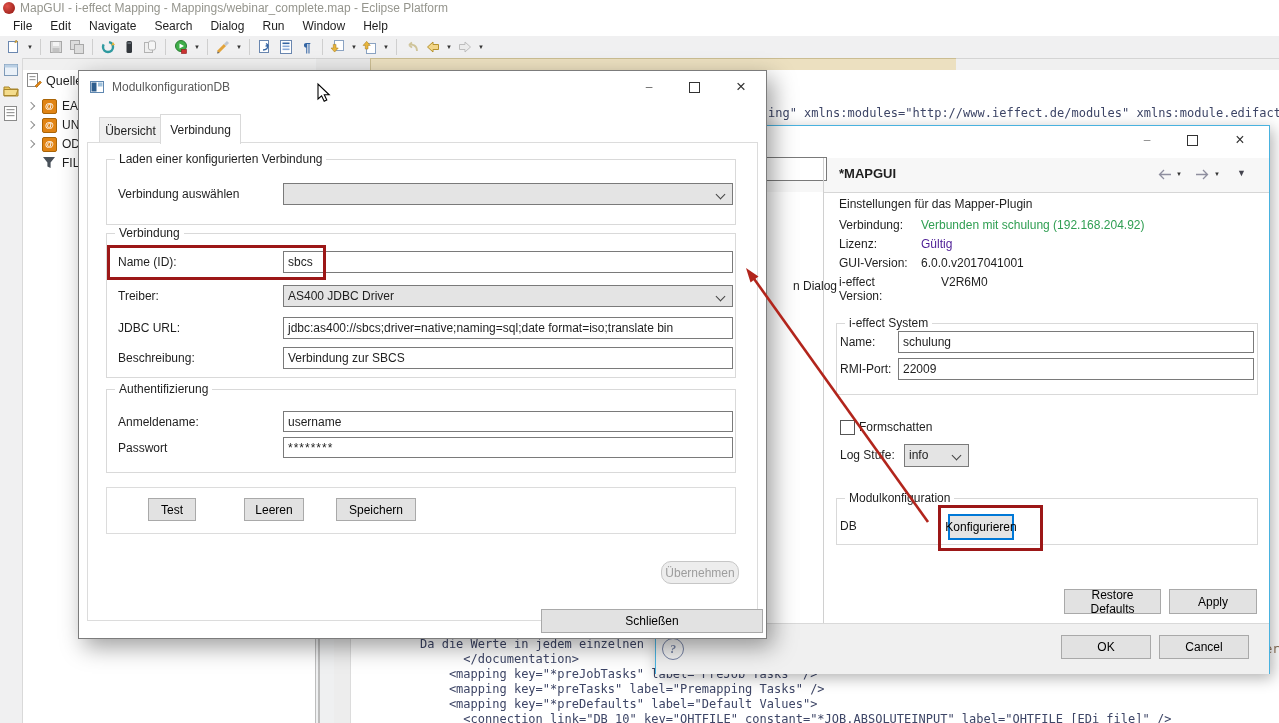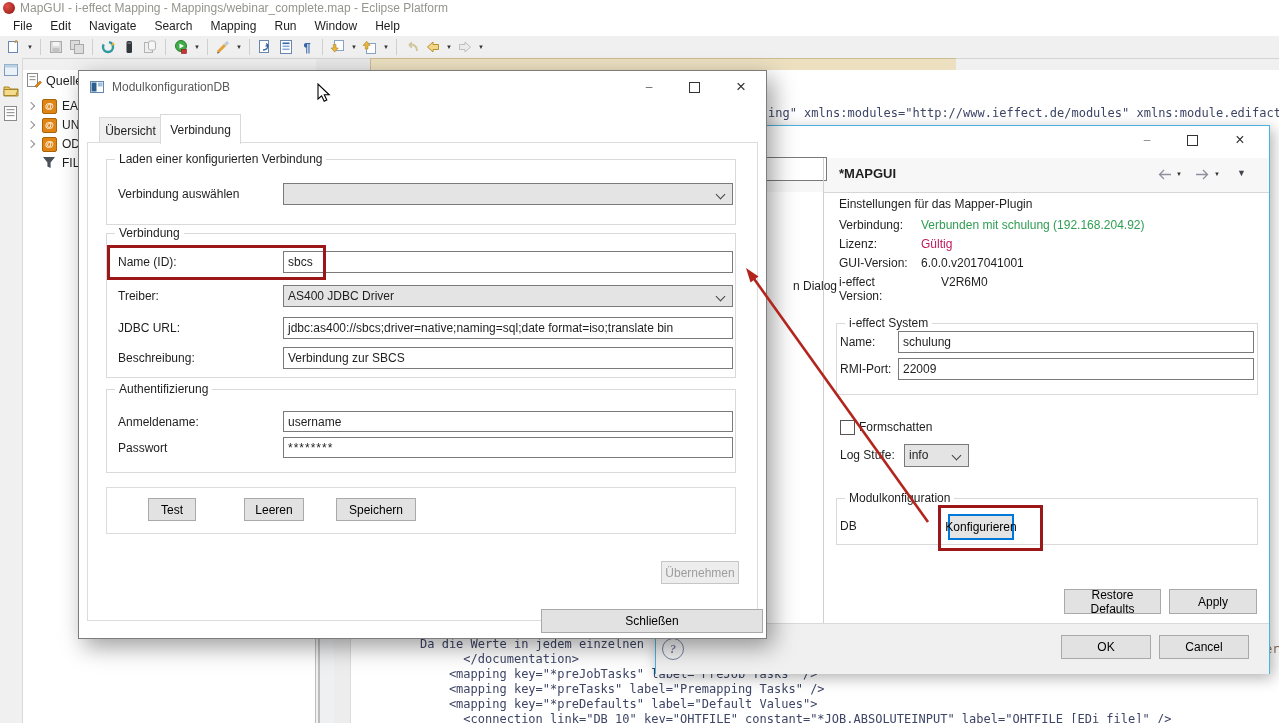--- a/index.html
+++ b/index.html
@@ -48,21 +48,21 @@
     <span class="abs" style="left:3px;top:2px;width:12px;height:12px;border-radius:50%;
                  background:radial-gradient(circle at 35% 35%, #e0524a, #8c130d);"></span>
     <span class="lbl" style="left:20px;top:1px;color:#95958d;font-size:12px;">MapGUI - i-effect Mapping - Mappings/webinar_complete.map - Eclipse Platform</span>
   </div>
 
   <div class="menubar">
     <span>File</span>
     <span>Edit</span>
     <span>Navigate</span>
     <span>Search</span>
-    <span>Mapping</span>
+    <span>Dialog</span>
     <span>Run</span>
     <span>Window</span>
     <span>Help</span>
   </div>
 
   <div class="toolbar">
     <span class="tbi">
       <svg width="16" height="16">
           <rect x="2.5" y="2.5" width="9" height="11" fill="#fff" stroke="#6a87b0"></rect>
           <path d="M10 1 l1.6 1.8 -2.8 1 z" fill="#e7b53c" stroke="#a97d1e" stroke-width="0.5"></path>
@@ -282,21 +282,21 @@
     <div class="abs" style="left:167px;top:32px;width:1px;height:465px;background:#d0d0d0;"></div>
 
     <span class="lbl" style="left:183px;top:71px;">Einstellungen für das Mapper-Plugin</span>
 
     <div class="abs" style="left:183px;top:92px;display:flex;">
       <span style="width:82px;">Verbindung:</span>
       <span style="color: rgb(47, 158, 82);">Verbunden mit schulung (192.168.204.92)</span>
     </div>
     <div class="abs" style="left:183px;top:111px;display:flex;">
       <span style="width:82px;">Lizenz:</span>
-      <span style="color: #be185d;">Gültig</span>
+      <span style="color: #4c1d95;">Gültig</span>
     </div>
     <div class="abs" style="left:183px;top:130px;display:flex;">
       <span style="width:82px;">GUI-Version:</span>
       <span>6.0.0.v2017041001</span>
     </div>
     <div class="abs" style="left:183px;top:149px;display:flex;gap:20px;">
       <span style="width:82px;">i-effect Version:</span>
       <span>V2R6M0</span>
     </div>
 
@@ -408,21 +408,21 @@
     <button class="btn" style="left:69px;top:427px;width:48px;height:23px;z-index:2;">
       <span>Test</span>
       </button>
     <button class="btn" style="left:165px;top:427px;width:60px;height:23px;z-index:2;">
       <span>Leeren</span>
       </button>
     <button class="btn" style="left:257px;top:427px;width:80px;height:23px;z-index:2;">
       <span>Speichern</span>
       </button>
 
-    <button class="btn dis" style="left:582px;top:490px;width:78px;height:23px;z-index:2;">
+    <button class="btn dis" style="left:582px;top:490px;width:78px;height:23px;z-index:2;border-radius:10px;">
       <span>Übernehmen</span>
       </button>
     <button class="btn" style="left:462px;top:538px;width:222px;height:24px;z-index:2;">
       <span>Schließen</span>
       </button>
   </div>
 
   <div class="abs" style="left:107px;top:245px;width:213px;height:29px;border:3px solid #9c1717;z-index:30;"></div>
   <div class="abs" style="left:938px;top:505px;width:99px;height:40px;border:3px solid #9c1717;z-index:30;"></div>
 

